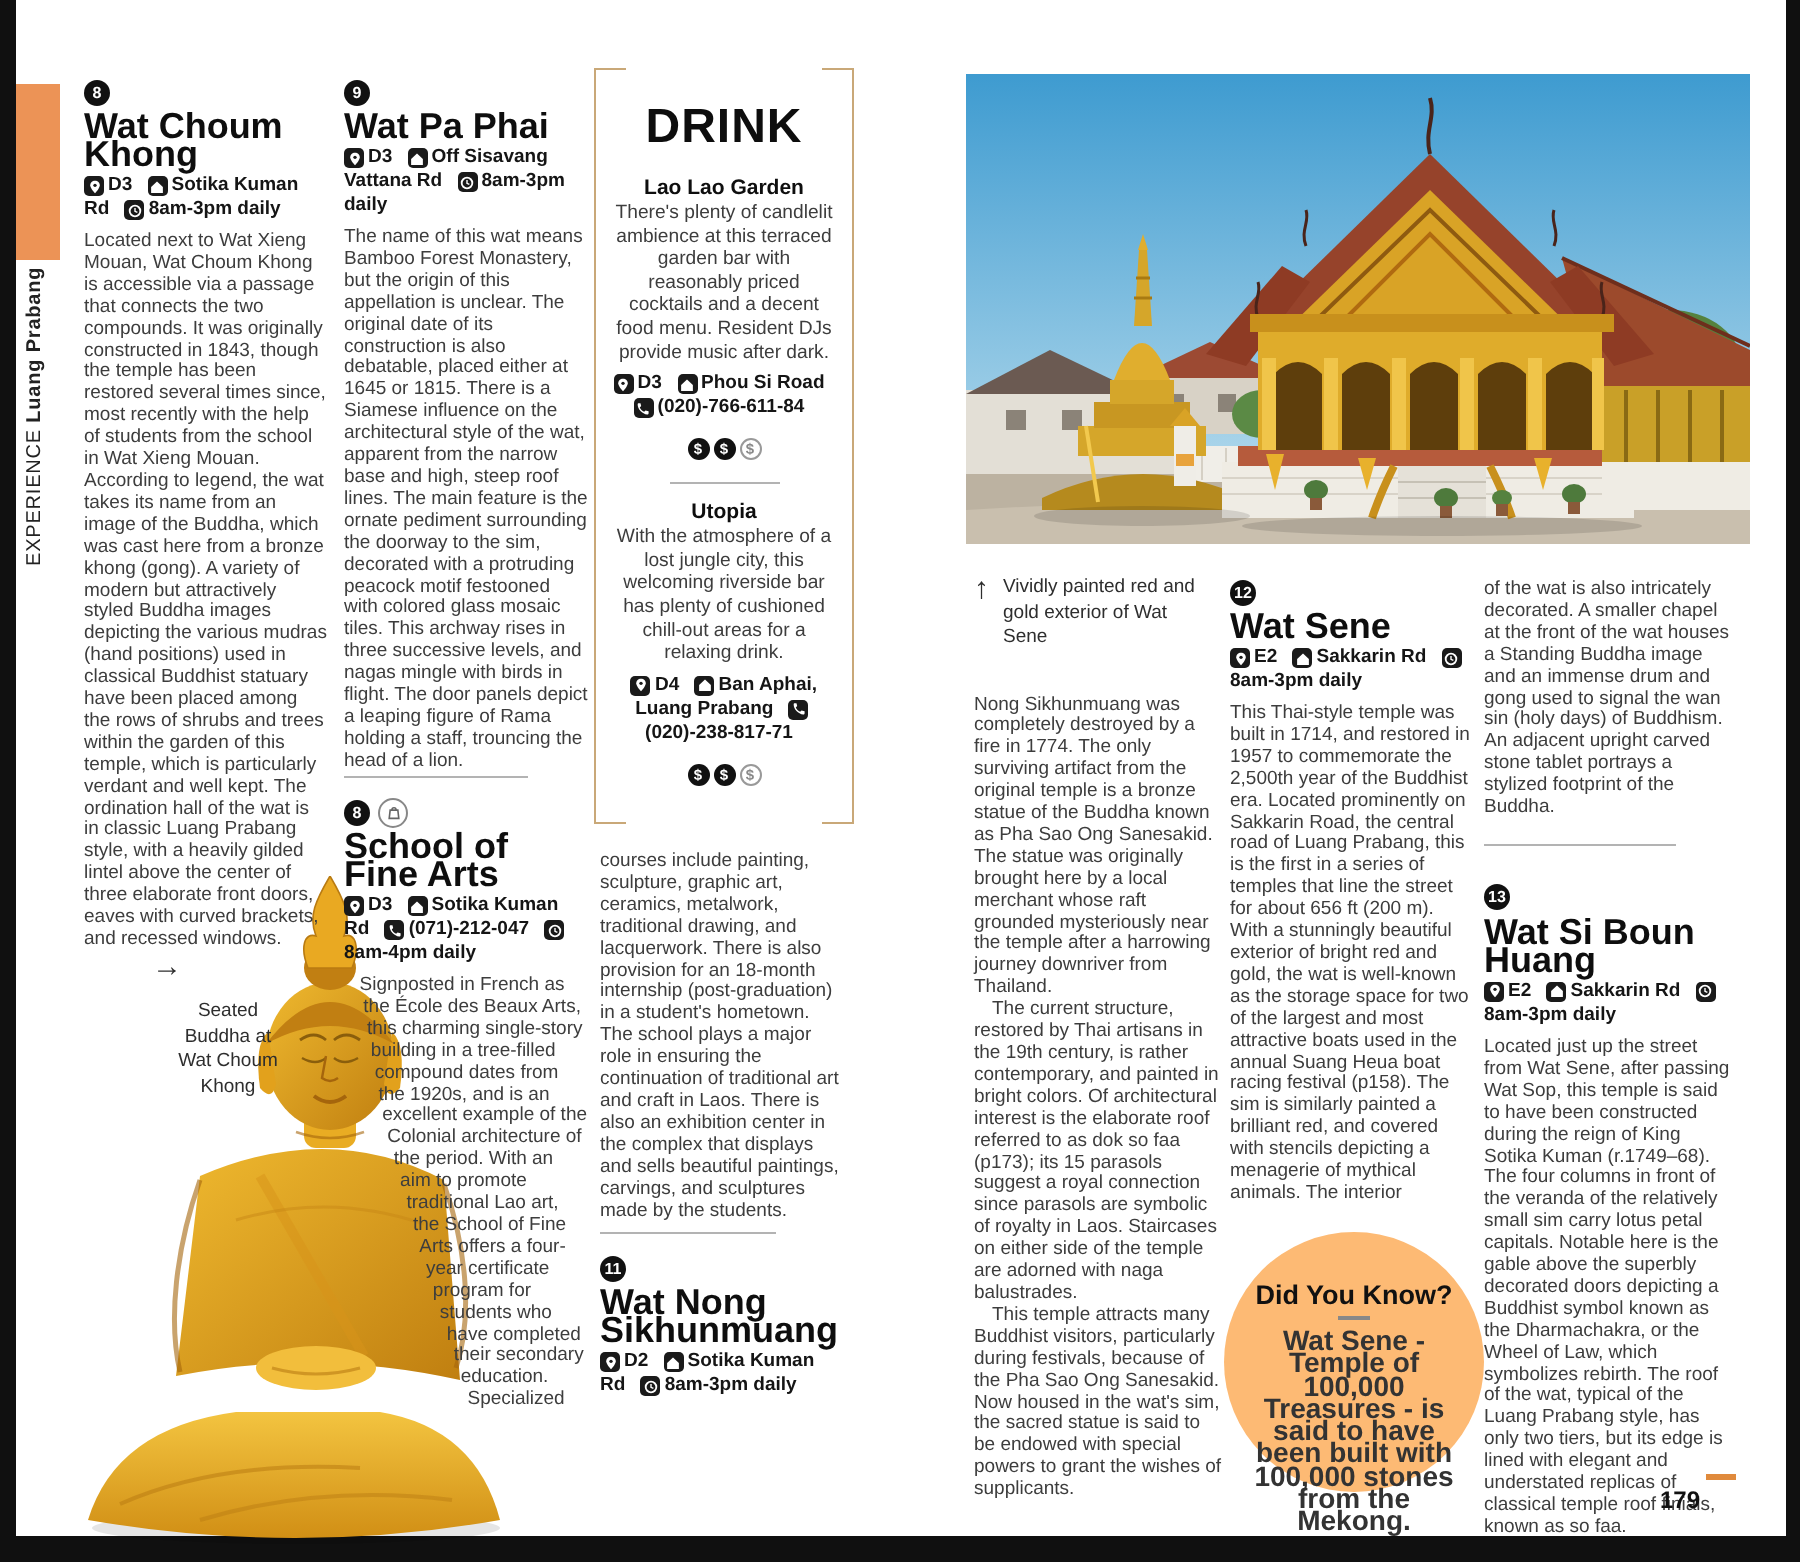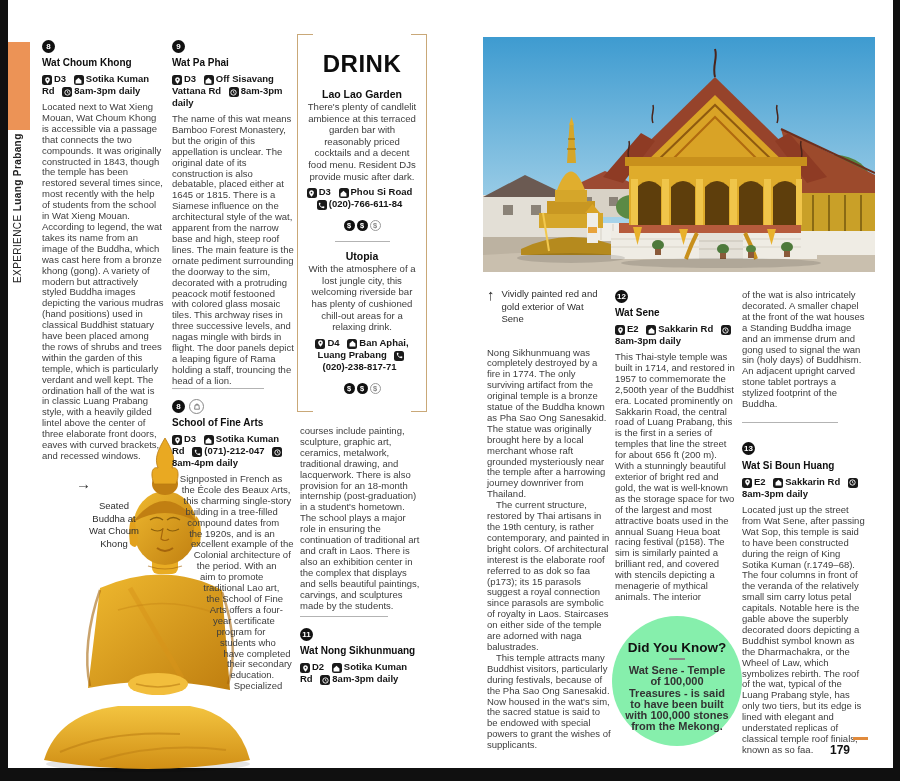--- a/index.html
+++ b/index.html
@@ -14,21 +14,21 @@
   .spine{position:absolute;left:3px;top:133px;width:30px;height:150px;
          writing-mode:vertical-rl;transform:rotate(180deg);
          font-size:10px;color:#222;letter-spacing:.4px;text-align:left;line-height:30px;}
   .spine .bold{font-weight:bold;}
   
   .ehead{height:16px;display:flex;gap:4px;align-items:center;}
   .badge{width:13px;height:13px;border-radius:50%;background:#111;color:#fff;
          font-size:8px;font-weight:bold;display:inline-flex;align-items:center;justify-content:center;}
   .circ-ico{width:13px;height:13px;border:1px solid #888;border-radius:50%;
             display:inline-flex;align-items:center;justify-content:center;}
-  .etitle{margin:2px 0 3px;font-size:10px;line-height:14px;color:#0e0e0e;font-weight:bold;}
+  .etitle{margin:2px 0 3px;font-size:18px;line-height:14px;color:#0e0e0e;font-weight:bold;}
   .info{margin:0 0 5px;font-size:9.5px;line-height:12px;font-weight:bold;color:#151515;}
   .seg{margin-right:5px;}
   .ibox{width:10px;height:10px;border-radius:2.5px;background:#1a1a1a;display:inline-flex;
         align-items:center;justify-content:center;vertical-align:-1.5px;margin-right:2px;}
   .body{margin:5px 0 0;font-size:9.5px;line-height:10.9px;}
   .body.nomargin{margin:0;}
   .ind{text-indent:9px;margin:0;}
   .rule{position:absolute;height:1px;background:#b3b3b3;border:0;margin:0;}
   
   .statue-float{float:left;width:74px;height:272px;
@@ -47,24 +47,24 @@
   .pc{width:11px;height:11px;border-radius:50%;background:#111;color:#fff;font-size:7.5px;
       font-weight:bold;display:inline-flex;align-items:center;justify-content:center;margin:0 1px;}
   .pc.muted{background:#fff;border:1px solid #999;color:#888;box-sizing:border-box;}
   .vrule{width:55px;height:1px;background:#b3b3b3;border:0;margin:9px auto 1px;}
   
   .cap{font-size:9.5px;line-height:12.5px;color:#2e2e2e;}
   .arrow{font-size:15px;color:#2e2e2e;line-height:14px;}
   .cap-row{display:flex;gap:7px;align-items:flex-start;}
   
   .dyk{position:absolute;left:612px;top:616px;width:130px;height:130px;border-radius:50%;
-       background:#86efac;box-sizing:border-box;text-align:center;padding:24px 12px 0;}
+       background:#fdba74;box-sizing:border-box;text-align:center;padding:24px 12px 0;}
   .dyk .t{font-size:13.5px;font-weight:900;color:#111;}
   .dyk .r{width:16px;height:2px;background:#888;margin:3px auto 5px;}
-  .dyk .x{font-size:11px;line-height:11.3px;font-weight:bold;color:#333;}
+  .dyk .x{font-size:14px;line-height:11.3px;font-weight:bold;color:#333;}
   
   .pagenum{position:absolute;left:830px;top:737px;width:38px;text-align:left;}
   .pagenum .tick{width:15px;height:3px;background:#E08A3C;margin:0 0 3px auto;}
   .pagenum .num{font-size:12px;font-weight:bold;color:#111;}
   b.iv{font-weight:bold;color:#151515;}
 </style>
 </head>
 <body>
 
 <div class="page">

